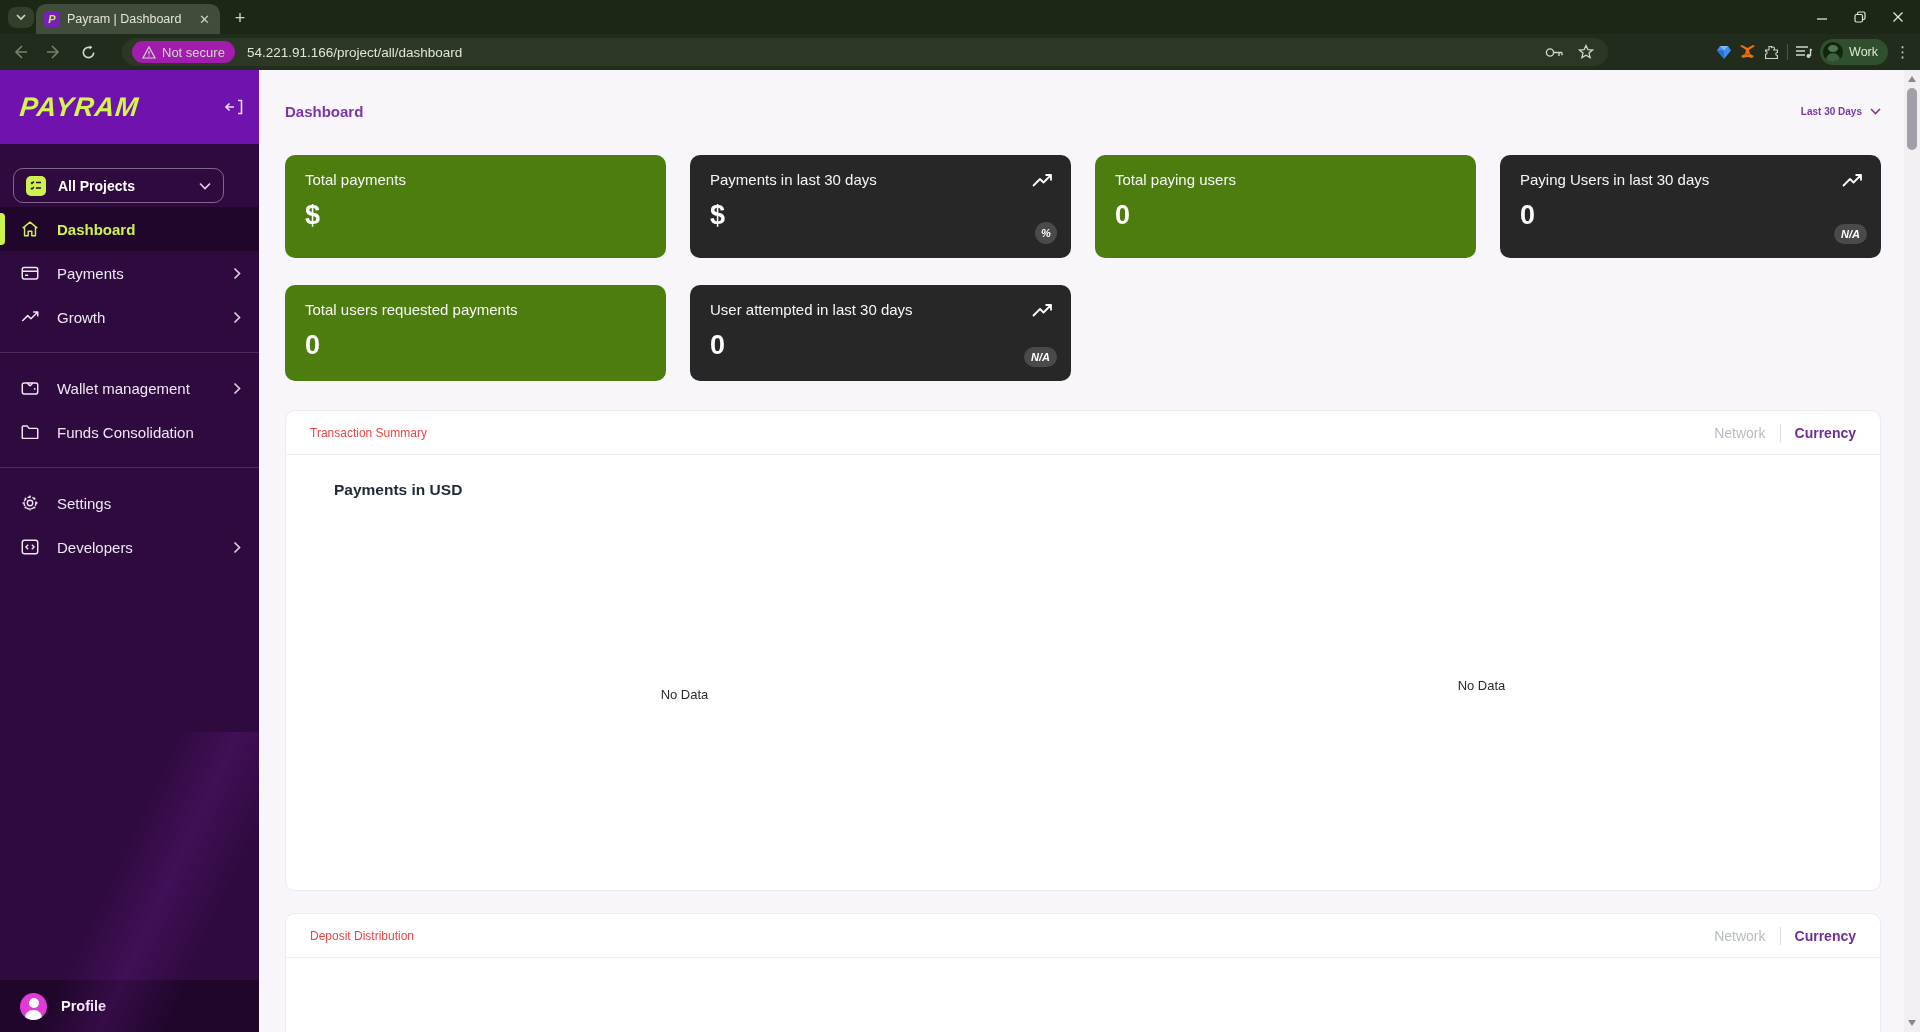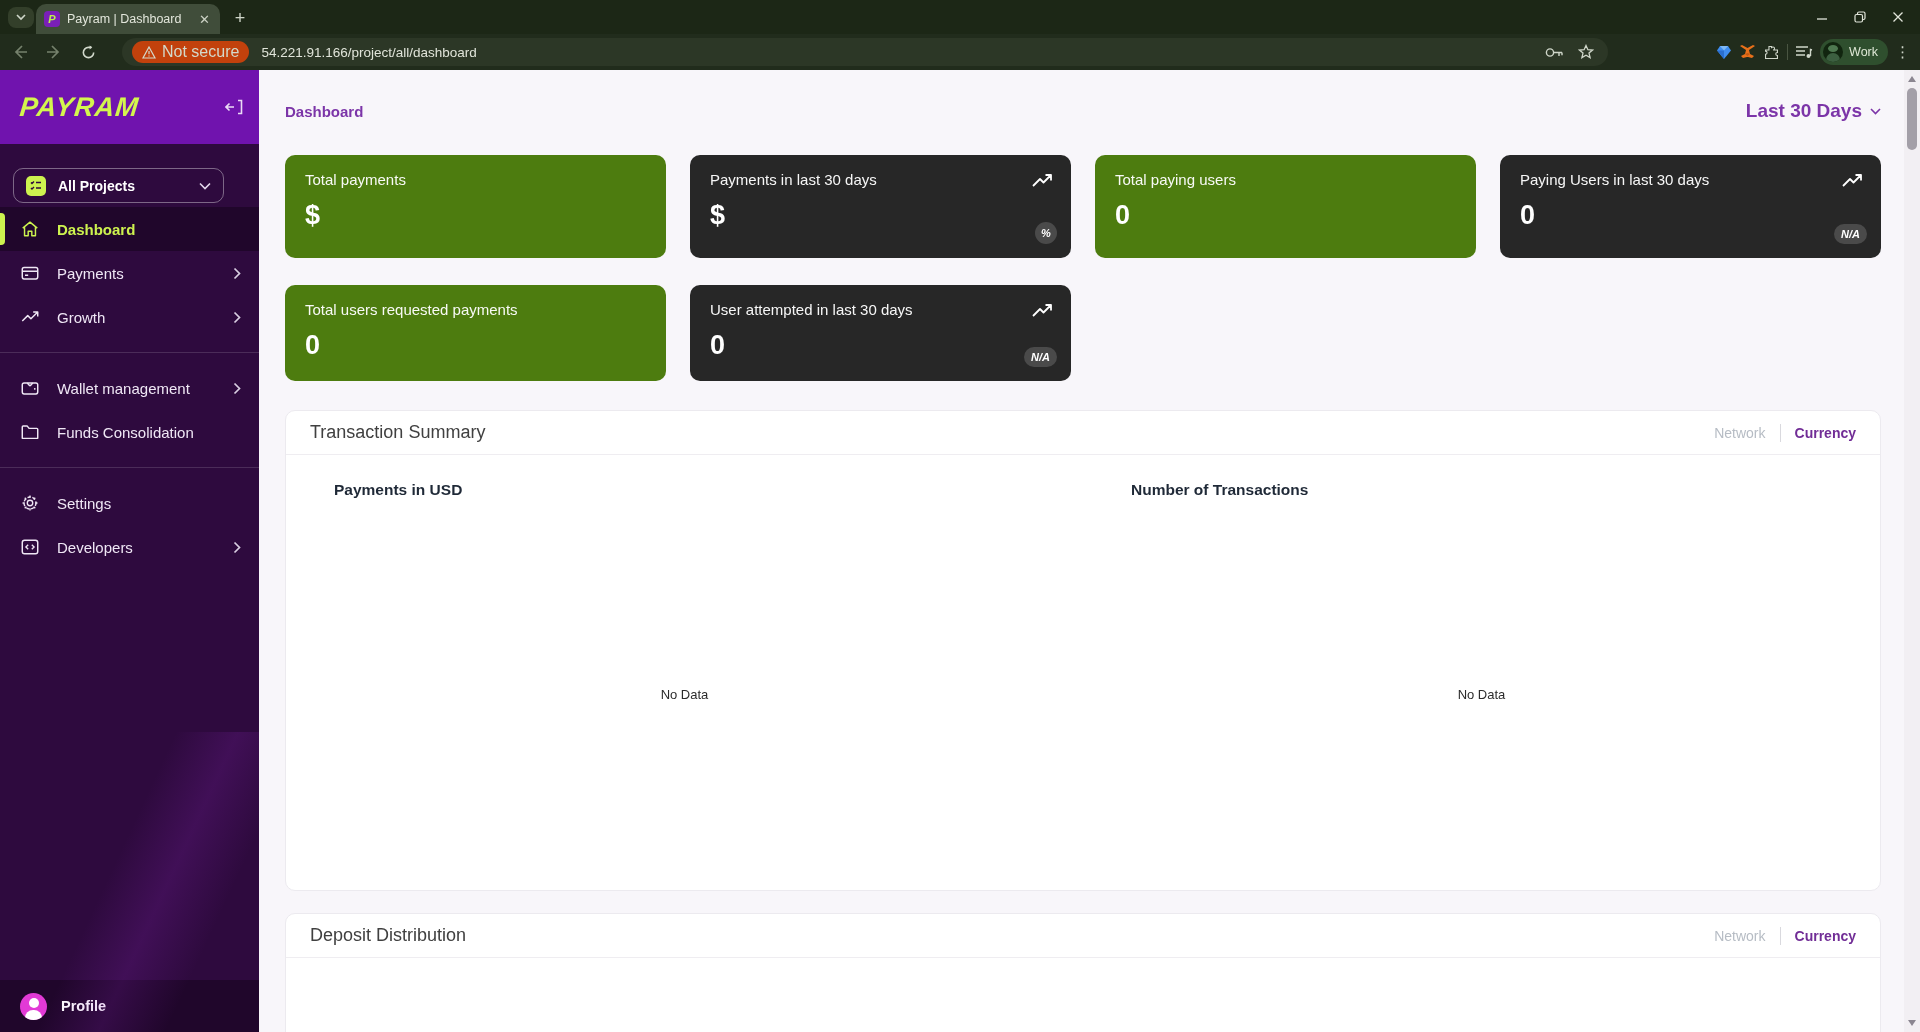--- a/index.html
+++ b/index.html
@@ -11,21 +11,21 @@
   .tab { position:absolute; left:36px; top:4px; width:184px; height:30px; background:#404d3a; border-radius:10px 10px 0 0; display:flex; align-items:center; padding:0 8px; gap:7px; }
   .favicon { width:16px; height:16px; border-radius:4px; background:#7a1fb8; color:#baf34c; font-size:11px; font-weight:bold; font-style:italic; display:flex; align-items:center; justify-content:center; flex:none; }
   .tab-title { font-size:12.5px; color:#e2e6db; white-space:nowrap; overflow:hidden; flex:1; }
   .tab-close { color:#cdd3c6; font-size:13px; flex:none; padding:0 2px; }
   .new-tab { position:absolute; left:228px; top:6px; width:24px; height:24px; color:#cfd6c9; display:flex; align-items:center; justify-content:center; font-size:18px; }
   .win-controls { position:absolute; right:6px; top:0; height:34px; display:flex; align-items:center; gap:26px; padding-right:10px; color:#e2e6db; }
 
   .toolbar { position:absolute; left:0; top:34px; width:1920px; height:36px; background:#212c1c; display:flex; align-items:center; }
   .nav-btn { width:28px; height:28px; display:flex; align-items:center; justify-content:center; margin-left:6px; }
   .omnibox { position:absolute; left:122px; top:4px; width:1486px; height:28px; background:#2c3726; border-radius:14px; display:flex; align-items:center; padding:0 10px; }
-  .notsecure-chip { display:flex; align-items:center; gap:6px; background:#c2410c; border-radius:12px; height:22px; padding:0 10px; color:#d3d9cb; font-size:16px; }
+  .notsecure-chip { display:flex; align-items:center; gap:6px; background:#a21caf; border-radius:12px; height:22px; padding:0 10px; color:#d3d9cb; font-size:13px; }
   .url-text { color:#e0e4d9; font-size:13.5px; margin-left:12px; flex:1; }
   .omni-icons { display:flex; align-items:center; gap:14px; padding-right:4px; }
   .ext-area { position:absolute; right:10px; top:3px; height:30px; display:flex; align-items:center; gap:7px; }
   .ext-divider { width:1px; height:16px; background:#4a5542; }
   .profile-chip { display:flex; align-items:center; gap:6px; background:#2f4f2e; border-radius:13px; height:26px; padding:2px 10px 2px 3px; }
   .profile-chip .avatar16 { width:20px; height:20px; border-radius:50%; background:#11250f; position:relative; overflow:hidden; }
   .avatar16 i { position:absolute; left:5px; top:3px; width:10px; height:7px; border-radius:50%; background:#4e7850; }
   .avatar16 b { position:absolute; left:3px; top:11px; width:14px; height:9px; border-radius:7px 7px 0 0; background:#3c5f40; }
   .profile-chip span { color:#dfe8d6; font-size:12.5px; }
   .dots { color:#cfd6c9; font-size:15px; letter-spacing:0; }
@@ -54,36 +54,36 @@
   .side-profile { position:absolute; left:0; bottom:0; width:259px; height:52px; background:rgba(0,0,0,0.30); display:flex; align-items:center; gap:14px; padding:0 20px; }
   .pavatar { width:27px; height:27px; border-radius:50%; background:#e23ad6; position:relative; overflow:hidden; flex:none; }
   .pavatar i { position:absolute; left:8.5px; top:5px; width:10px; height:10px; border-radius:50%; background:#ffffff; }
   .pavatar b { position:absolute; left:5px; top:17px; width:17px; height:11px; border-radius:8px 8px 0 0; background:#ffffff; }
   .side-profile span { color:#ffffff; font-size:14.5px; font-weight:bold; }
 
   
   .main { position:absolute; left:259px; top:70px; right:16px; bottom:0; background:#f8f6fa; padding:0 23px 0 26px; overflow:hidden; }
   .page-head { margin-top:30px; height:22px; display:flex; align-items:center; justify-content:space-between; }
   .breadcrumb { color:#7c35a8; font-size:15px; font-weight:bold; }
-  .date-filter { color:#7c35a8; font-size:19px; font-weight:bold; display:flex; align-items:center; gap:8px; }
+  .date-filter { color:#7c35a8; font-size:10px; font-weight:bold; display:flex; align-items:center; gap:8px; }
 
   .cards-grid { margin-top:33px; display:grid; grid-template-columns:repeat(4,1fr); grid-template-rows:103px 96px; column-gap:24px; row-gap:27px; }
   .stat-card { border-radius:10px; padding:16px 20px; position:relative; color:#ffffff; }
   .stat-card.purple { background:#4d7c0f; }
   .stat-card.dark { background:#272727; }
   .stat-title { font-size:15px; color:rgba(255,255,255,0.96); }
   .stat-value { font-size:27px; font-weight:bold; margin-top:12px; }
   .trend { position:absolute; right:18px; top:16px; color:#ffffff; }
   .badge { position:absolute; right:14px; bottom:14px; background:#4a4a4a; color:#ffffff; font-style:italic; font-size:11px; font-weight:bold; display:flex; align-items:center; justify-content:center; }
   .badge.circle { width:22px; height:22px; border-radius:50%; }
   .badge.pill { height:20px; padding:0 7px; border-radius:10px; }
 
   .panel { margin-top:29px; background:#ffffff; border:1px solid #eceaef; border-radius:10px; }
   .panel-head { height:44px; display:flex; align-items:center; justify-content:space-between; padding:0 24px; border-bottom:1px solid #efedf1; }
-  .panel-title { color:#404040; font-size:18px; }
+  .panel-title { color:#ef4444; font-size:12px; }
   .toggle { display:flex; align-items:center; gap:14px; font-size:14px; }
   .toggle .t-inactive { color:#b6bcc4; }
   .toggle .t-sep { width:1px; height:18px; background:#d9d9de; }
   .toggle .t-active { color:#712d96; font-weight:bold; }
 
   .charts { display:flex; height:435px; }
   .chart-half { width:50%; display:flex; flex-direction:column; padding:26px 0 0 48px; }
   .chart-title { color:#1f2937; font-size:15.5px; font-weight:bold; }
   .chart-empty { flex:1; display:flex; align-items:center; justify-content:center; color:#2b2b2b; font-size:13px; padding-right:48px; }
 
@@ -365,21 +365,20 @@
         <span class="t-sep"></span>
         <span class="t-active">Currency</span>
       </div>
     </div>
     <div class="charts">
       <div class="chart-half">
         <div class="chart-title">Payments in USD</div>
         <div class="chart-empty">No Data</div>
       </div>
       <div class="chart-half">
-        <div class="chart-title">Number of Transactions</div>
         <div class="chart-empty">No Data</div>
       </div>
     </div>
   </div>
 
   <div class="panel deposit">
     <div class="panel-head">
       <div class="panel-title">Deposit Distribution</div>
       <div class="toggle">
         <span class="t-inactive">Network</span>

